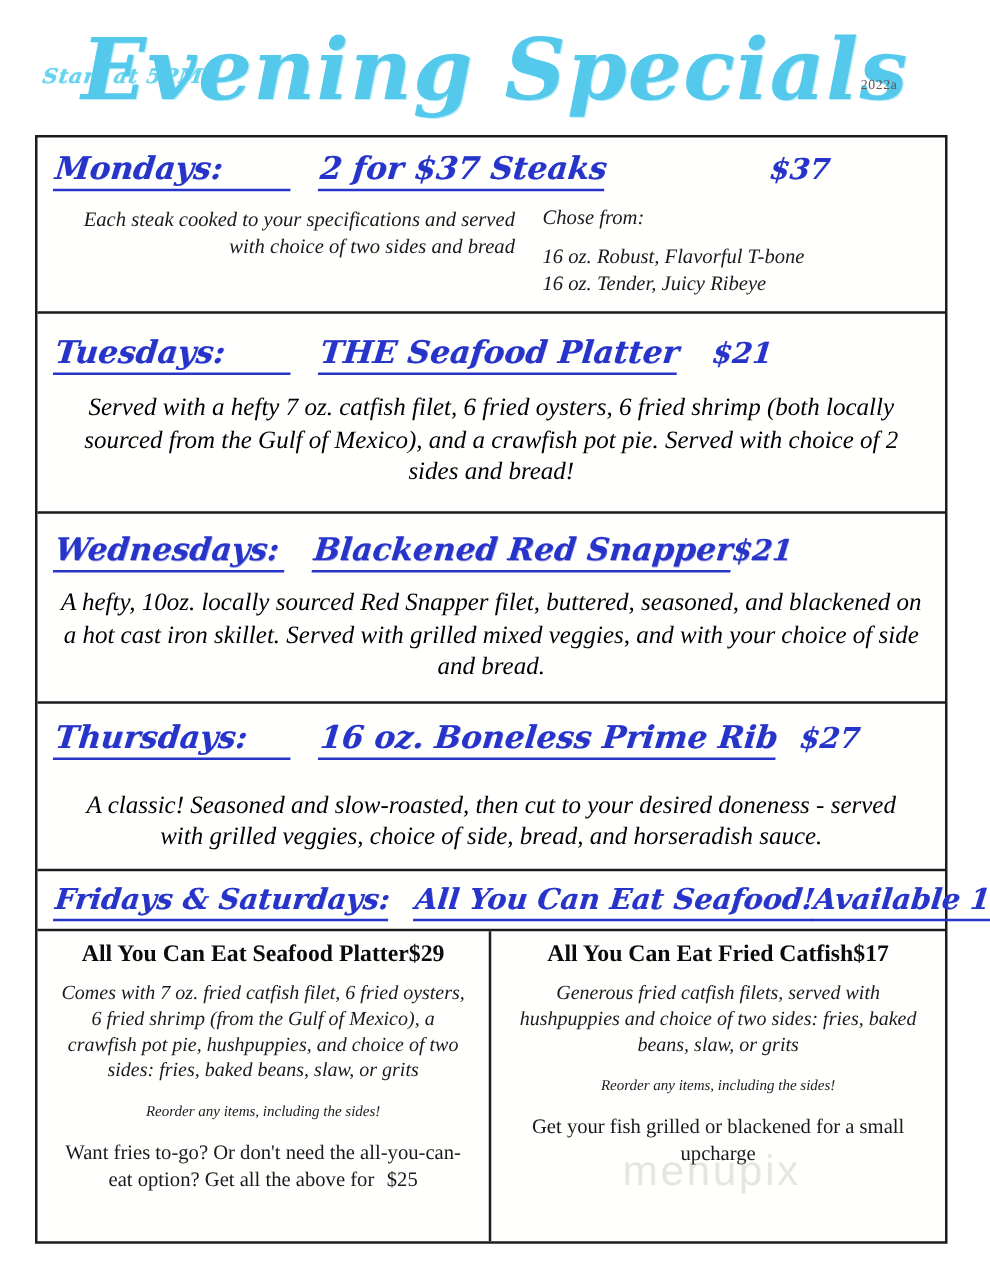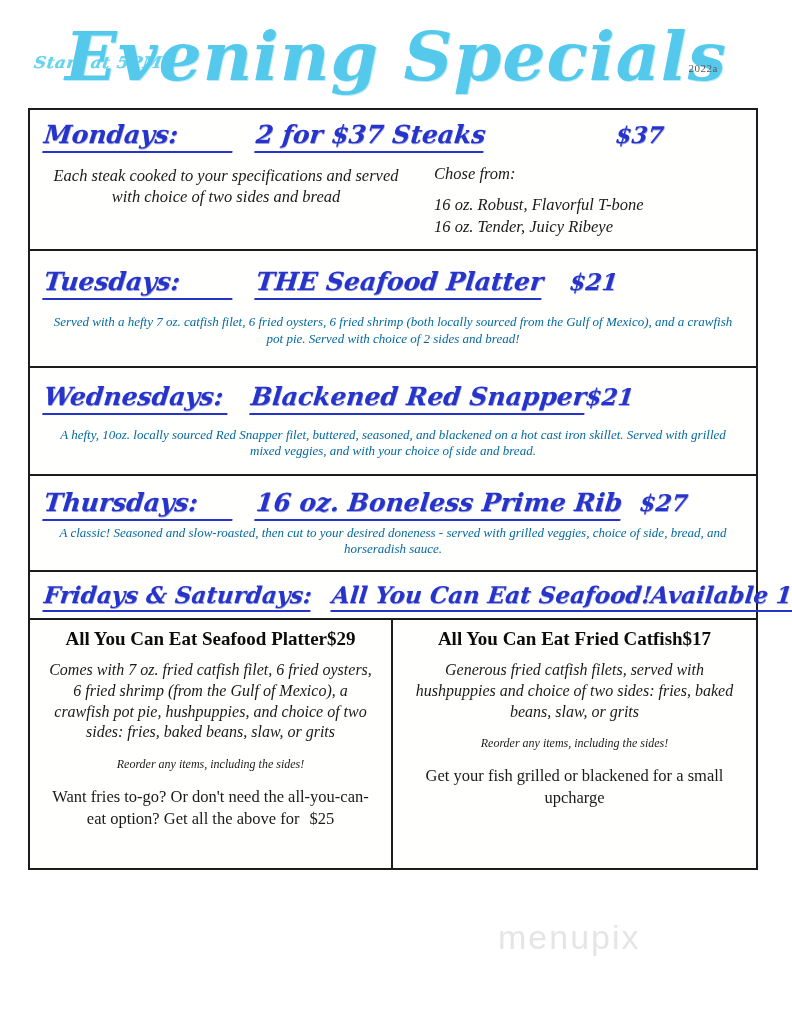--- a/index.html
+++ b/index.html
@@ -105,38 +105,38 @@
     padding-bottom: 2px;
   }
   .dish-price {
     font-size: 23px;
   }
 
   
   .desc {
     font-family: "Liberation Serif", "DejaVu Serif", serif;
     font-style: italic;
-    font-size: 13px;
+    font-size: 20px;
     line-height: 1.28;
     text-align: center;
-    color: #0369a1;
+    color: #000000;
     padding: 9px 20px 12px 20px;
   }
 
   
   .mon-body {
     display: flex;
     padding: 8px 10px 12px 10px;
   }
   .mon-left {
     flex: 0 0 372px;
     font-style: italic;
     font-size: 16.5px;
     line-height: 1.3;
-    text-align: center;
+    text-align: right;
     padding-top: 4px;
   }
   .mon-right {
     flex: 1;
     font-style: italic;
     font-size: 16.5px;
     line-height: 1.32;
     padding-left: 22px;
     padding-top: 2px;
   }
@@ -254,21 +254,21 @@
     </div>
     <div class="desc" style="padding-top:12px;padding-bottom:14px;padding-left:16px;padding-right:16px;">A hefty, 10oz. locally sourced Red Snapper filet, buttered, seasoned, and blackened on a hot cast iron skillet.  Served with grilled mixed veggies, and with your choice of side and bread.</div>
   </div>
 
   <div class="day-section">
     <div class="day-heading" style="padding-top:12px;">
       <span class="script-blue day-name" style="width:190px;">Thursdays:</span>
       <span class="script-blue dish-name" style="margin-left:22px;">16 oz. Boneless Prime Rib</span>
       <span class="script-blue dish-price" style="margin-left:18px;">$27</span>
     </div>
-    <div class="desc" style="padding-top:4px;padding-bottom:12px;">A classic! Seasoned and slow-roasted, then cut to your desired doneness - served with grilled veggies, choice of side, bread, and horseradish sauce.</div>
+    <div class="desc" style="padding-top:24px;padding-bottom:12px;">A classic! Seasoned and slow-roasted, then cut to your desired doneness - served with grilled veggies, choice of side, bread, and horseradish sauce.</div>
   </div>
 
   <div class="friday-row">
     <span class="script-blue fri-days">Fridays &amp; Saturdays:</span>
     <span class="script-blue fri-title" style="margin-left:20px;">All You Can Eat Seafood!</span>
     <span class="script-blue fri-hours" style="margin-left:auto;">Available 11am - 9pm</span>
   </div>
 
   <div class="ayce-area">
     <div class="ayce-col left">

